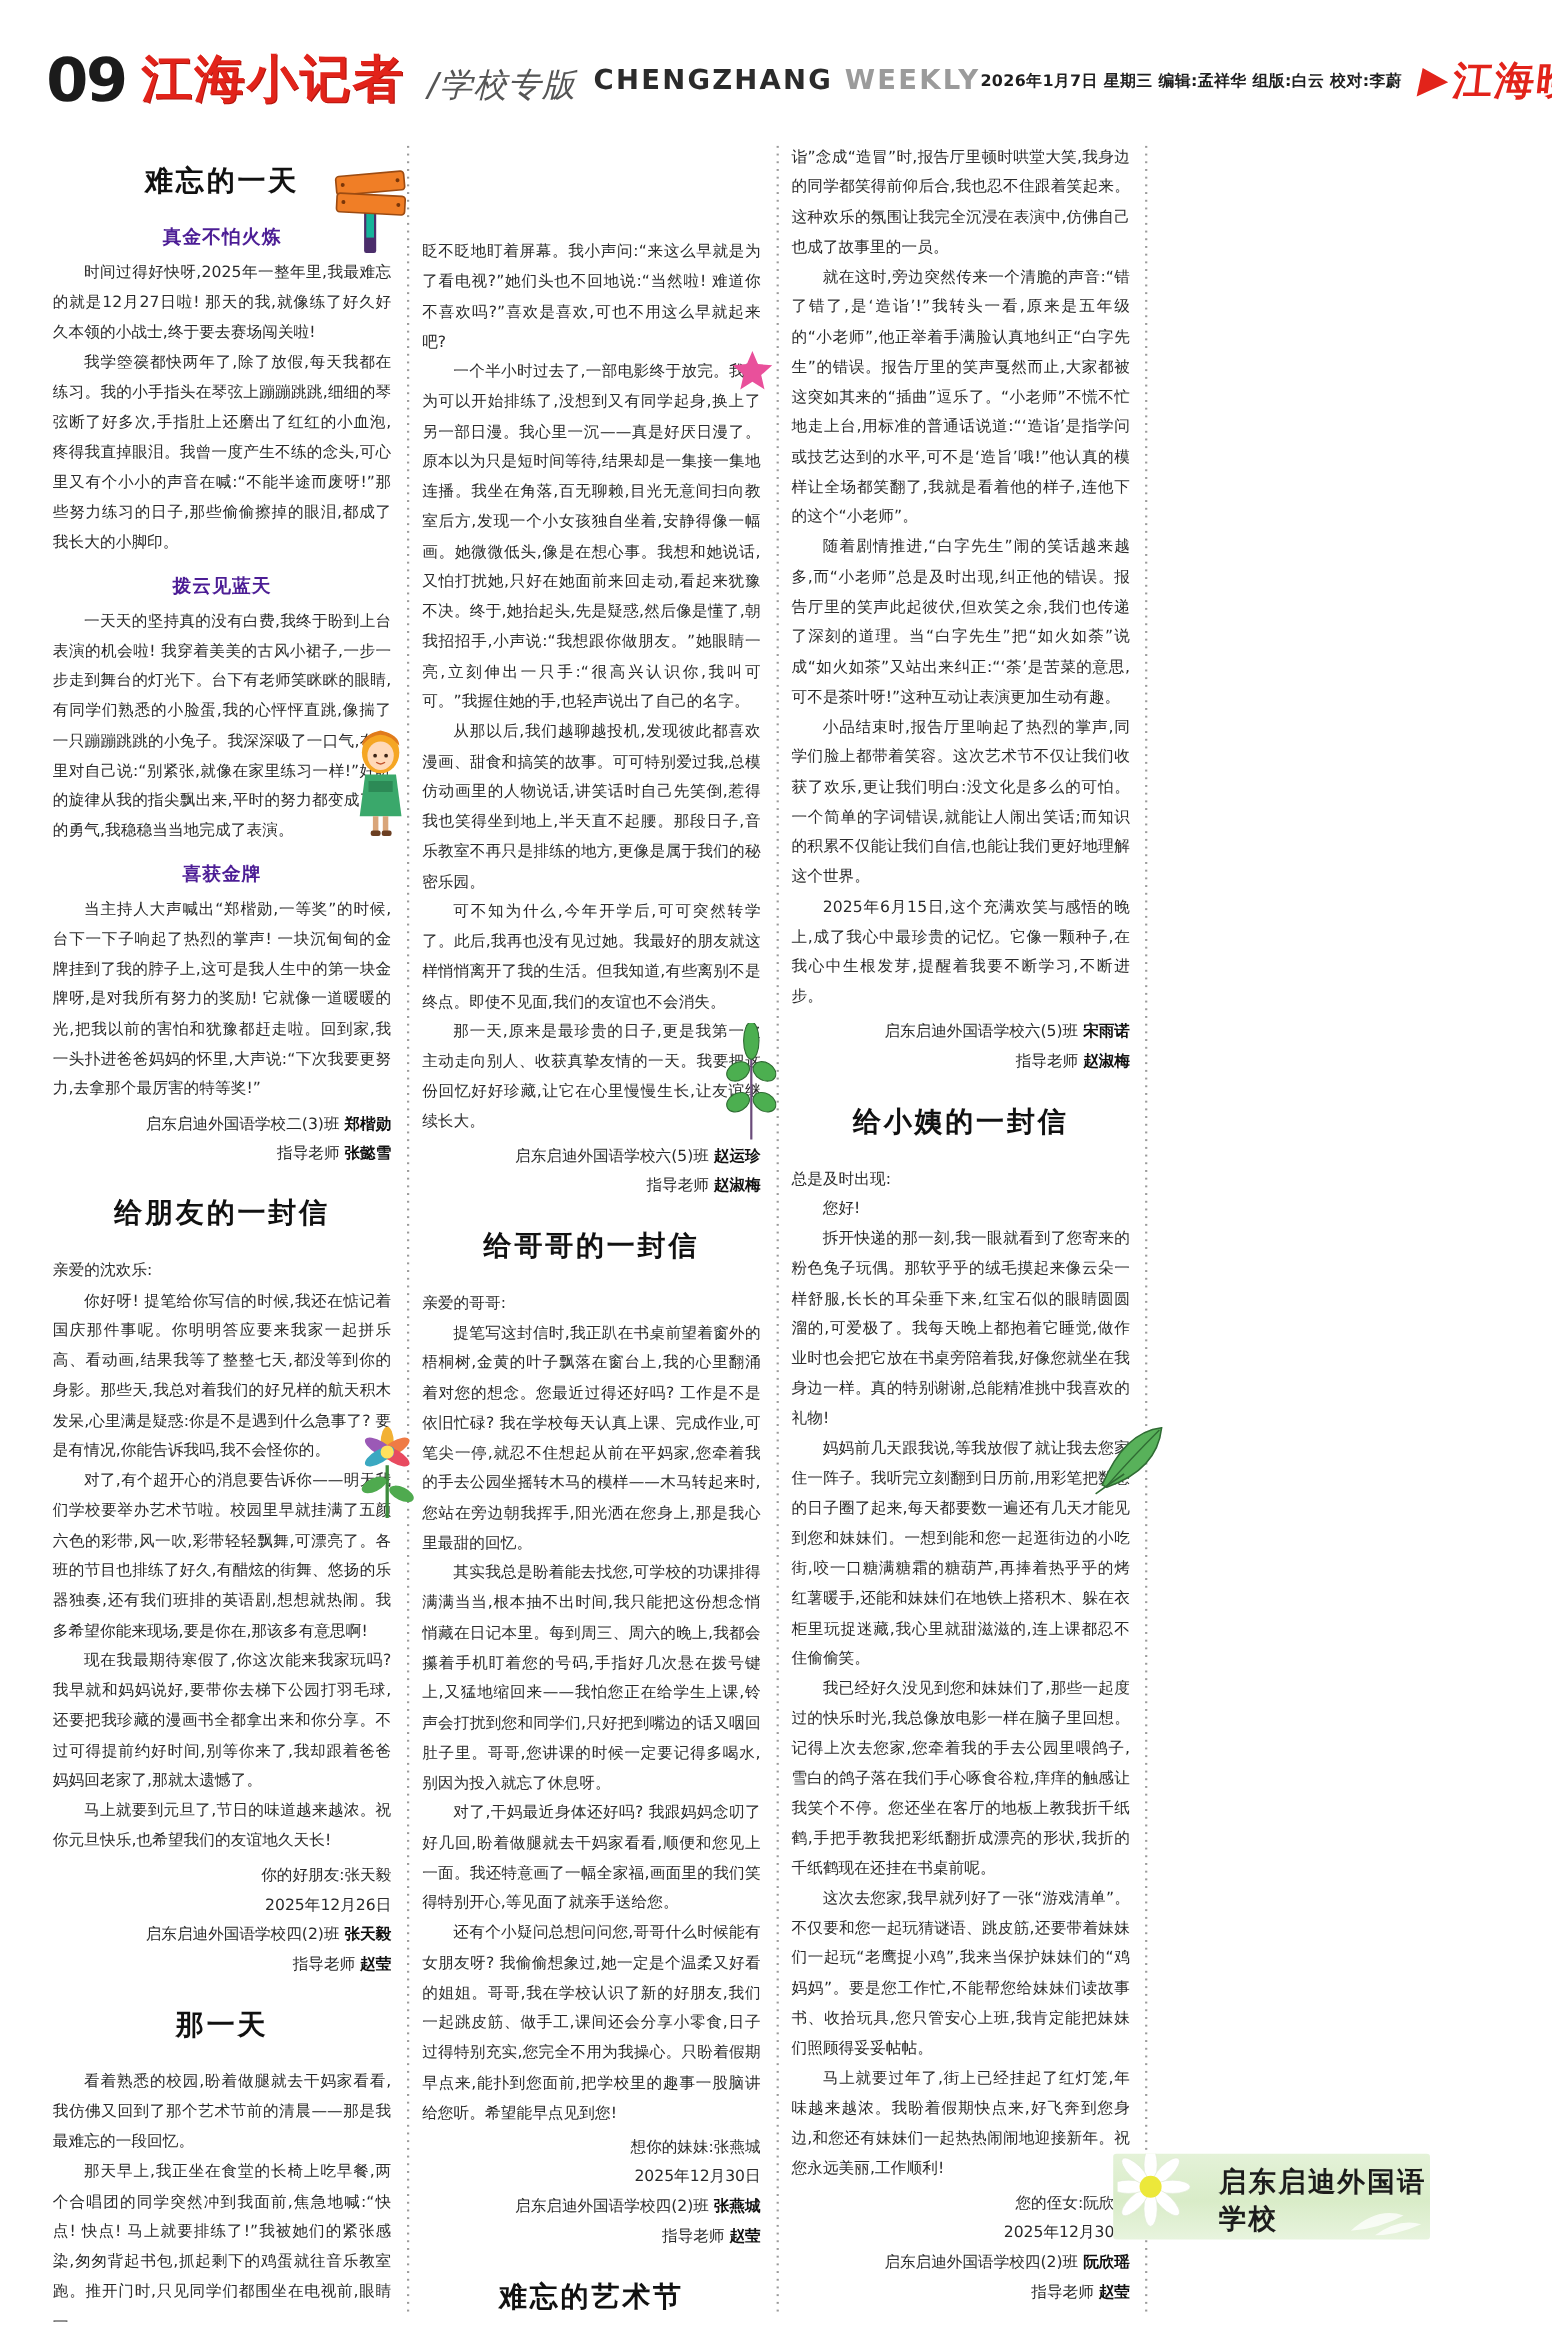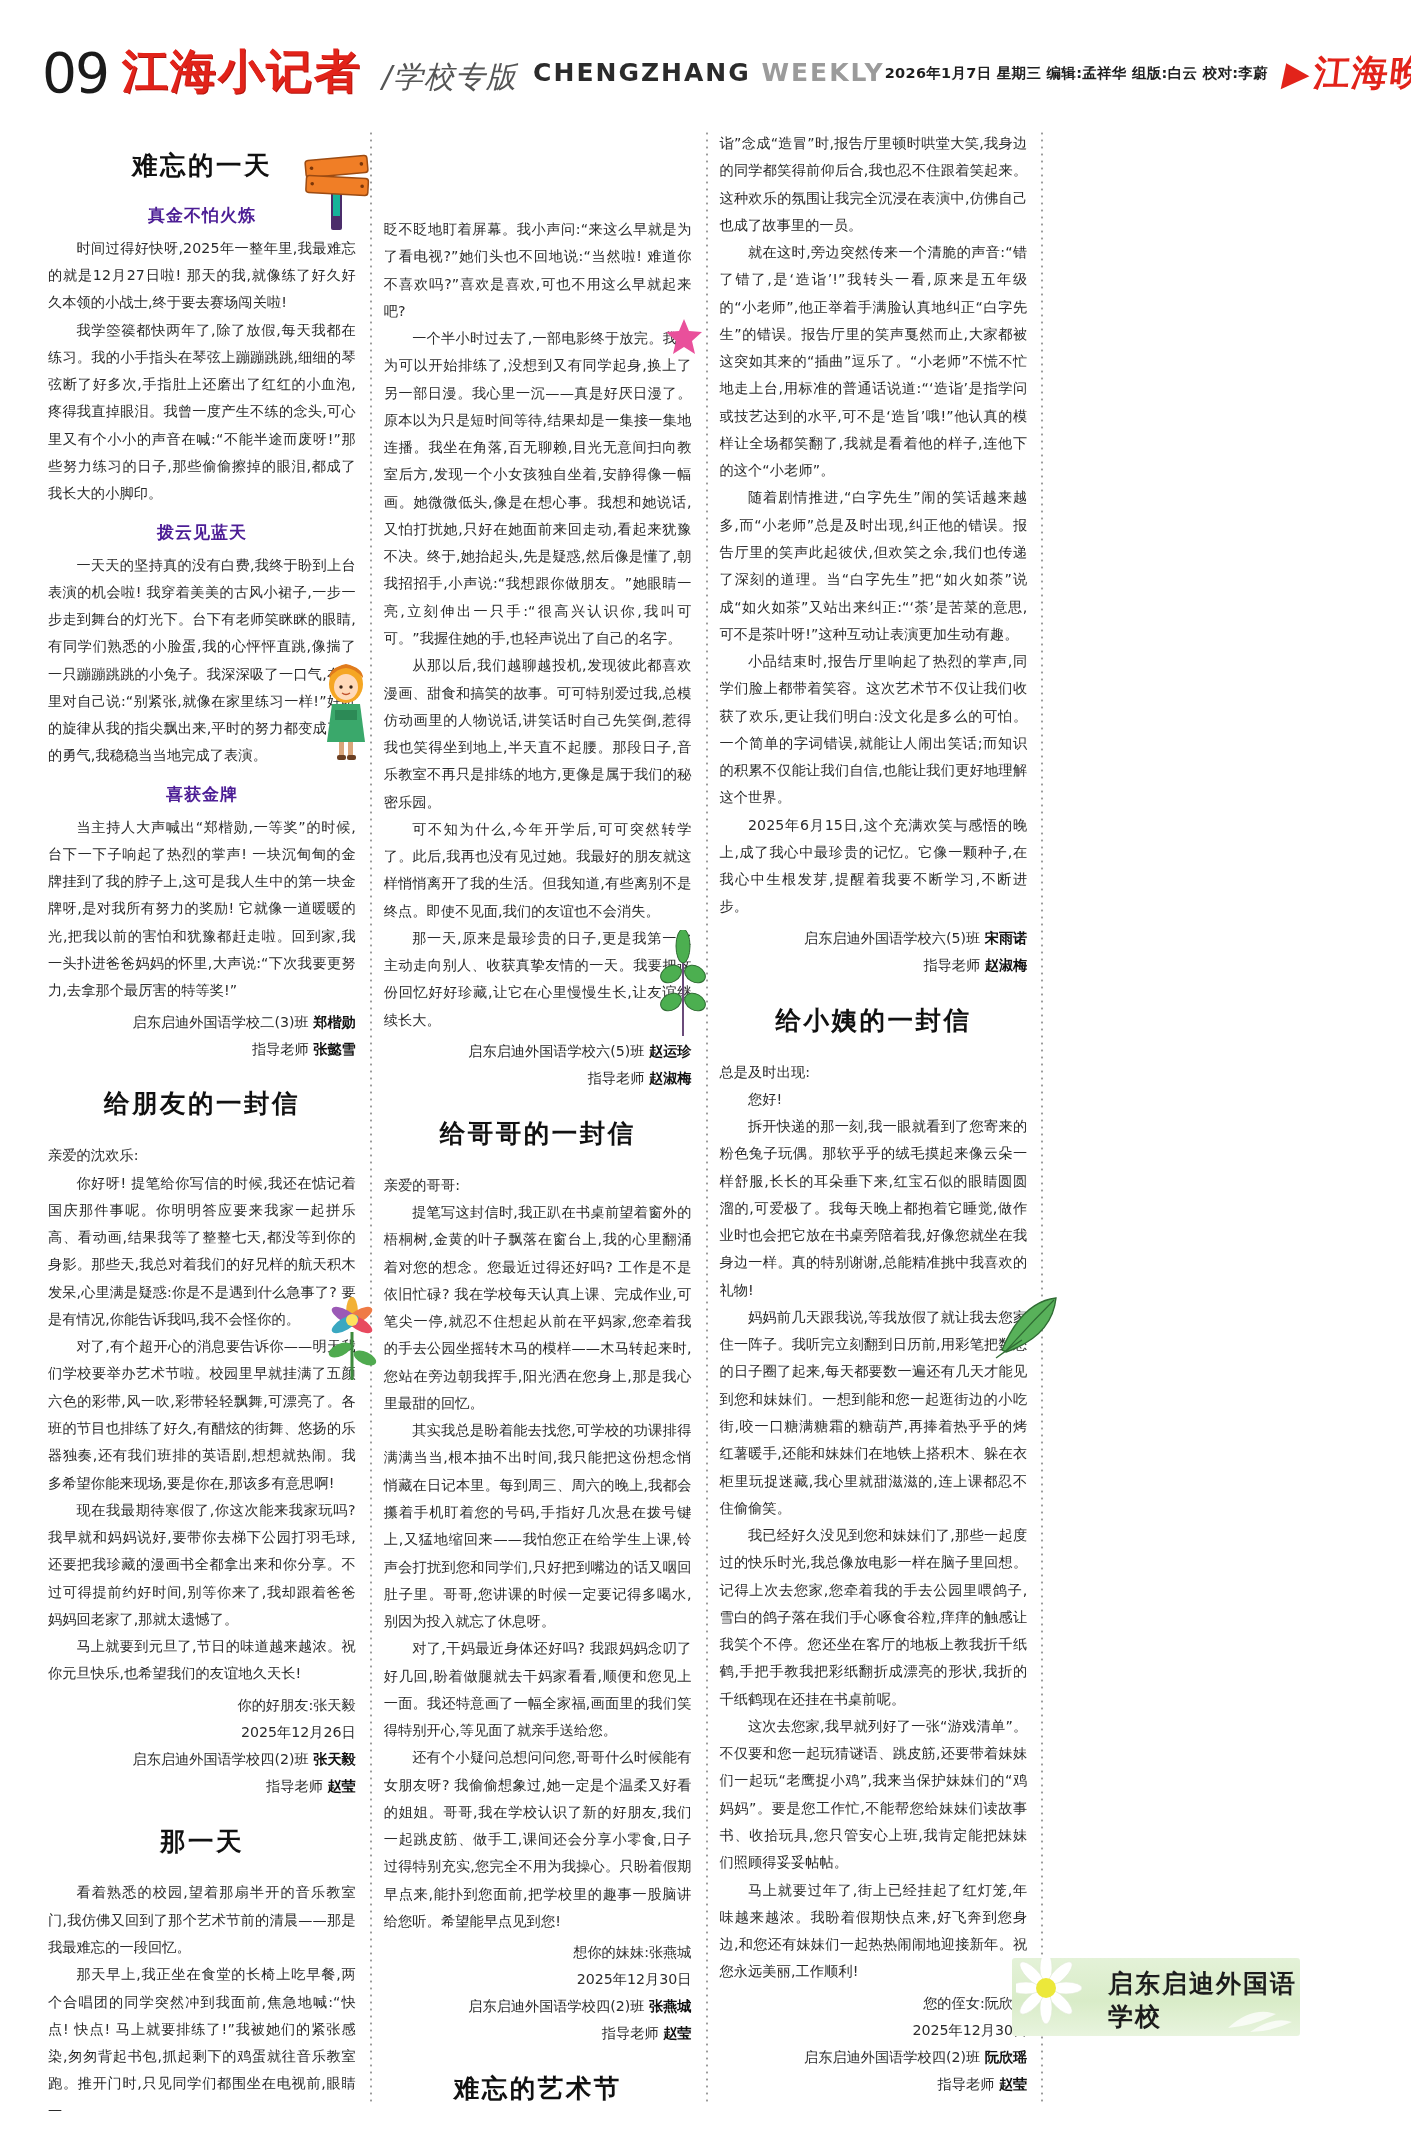--- a/index.html
+++ b/index.html
@@ -13,21 +13,21 @@
 
   
   .masthead {
     position: absolute; left: 0; top: 0; width: 1411px; height: 122px;
   }
   .mh-inner {
     position: absolute; left: 42px; top: 34px; right: 36px; height: 78px;
     display: flex; align-items: center;
   }
   .page-number {
-    font-size: 55px; font-weight: 400; color: #1b1b1b;
+    font-size: 55px; font-weight: 700; color: #1b1b1b;
     letter-spacing: -2px; line-height: 1; font-family: "DejaVu Sans", sans-serif;
     padding-right: 0;
   }
   .mh-divider { width: 3px; height: 54px; background: #1b1b1b; margin-right: 14px; }
   .mh-title {
     font-size: 46px; font-weight: 700; color: #e2231a;
     letter-spacing: 2px; line-height: 1;
     font-family: "DejaVu Sans", "Liberation Sans", sans-serif;
     text-shadow: 1px 1px 0 #b3150e;
     white-space: nowrap;
@@ -182,21 +182,21 @@
           <span>启东启迪外国语学校四(2)班</span>
           <span class="name">张天毅</span>
         </div>
         <div>
           <span>指导老师</span>
           <span class="name">赵莹</span>
         </div>
       </div>
 
       <h2 class="art-title">那一天</h2>
-      <p class="body">看着熟悉的校园,望着那扇半开的音乐教室门,我仿佛又回到了那个艺术节前的清晨——那是我最难忘的一段回忆。</p>
+      <p class="body">看着熟悉的校园,盼着做腿就去干妈家看看,我仿佛又回到了那个艺术节前的清晨——那是我最难忘的一段回忆。</p>
       <p class="body">那天早上,我正坐在食堂的长椅上吃早餐,两个合唱团的同学突然冲到我面前,焦急地喊:“快点! 快点! 马上就要排练了!”我被她们的紧张感染,匆匆背起书包,抓起剩下的鸡蛋就往音乐教室跑。推开门时,只见同学们都围坐在电视前,眼睛一</p>
     </div>
 
     <div class="col">
       <div style="height:92px"></div>
       <p class="body noind">眨不眨地盯着屏幕。我小声问:“来这么早就是为了看电视?”她们头也不回地说:“当然啦! 难道你不喜欢吗?”喜欢是喜欢,可也不用这么早就起来吧?</p>
       <p class="body">一个半小时过去了,一部电影终于放完。我以为可以开始排练了,没想到又有同学起身,换上了另一部日漫。我心里一沉——真是好厌日漫了。原本以为只是短时间等待,结果却是一集接一集地连播。我坐在角落,百无聊赖,目光无意间扫向教室后方,发现一个小女孩独自坐着,安静得像一幅画。她微微低头,像是在想心事。我想和她说话,又怕打扰她,只好在她面前来回走动,看起来犹豫不决。终于,她抬起头,先是疑惑,然后像是懂了,朝我招招手,小声说:“我想跟你做朋友。”她眼睛一亮,立刻伸出一只手:“很高兴认识你,我叫可可。”我握住她的手,也轻声说出了自己的名字。</p>
       <p class="body">从那以后,我们越聊越投机,发现彼此都喜欢漫画、甜食和搞笑的故事。可可特别爱过我,总模仿动画里的人物说话,讲笑话时自己先笑倒,惹得我也笑得坐到地上,半天直不起腰。那段日子,音乐教室不再只是排练的地方,更像是属于我们的秘密乐园。</p>
       <p class="body">可不知为什么,今年开学后,可可突然转学了。此后,我再也没有见过她。我最好的朋友就这样悄悄离开了我的生活。但我知道,有些离别不是终点。即使不见面,我们的友谊也不会消失。</p>
       <p class="body">那一天,原来是最珍贵的日子,更是我第一次主动走向别人、收获真挚友情的一天。我要把这份回忆好好珍藏,让它在心里慢慢生长,让友谊继续长大。</p>

